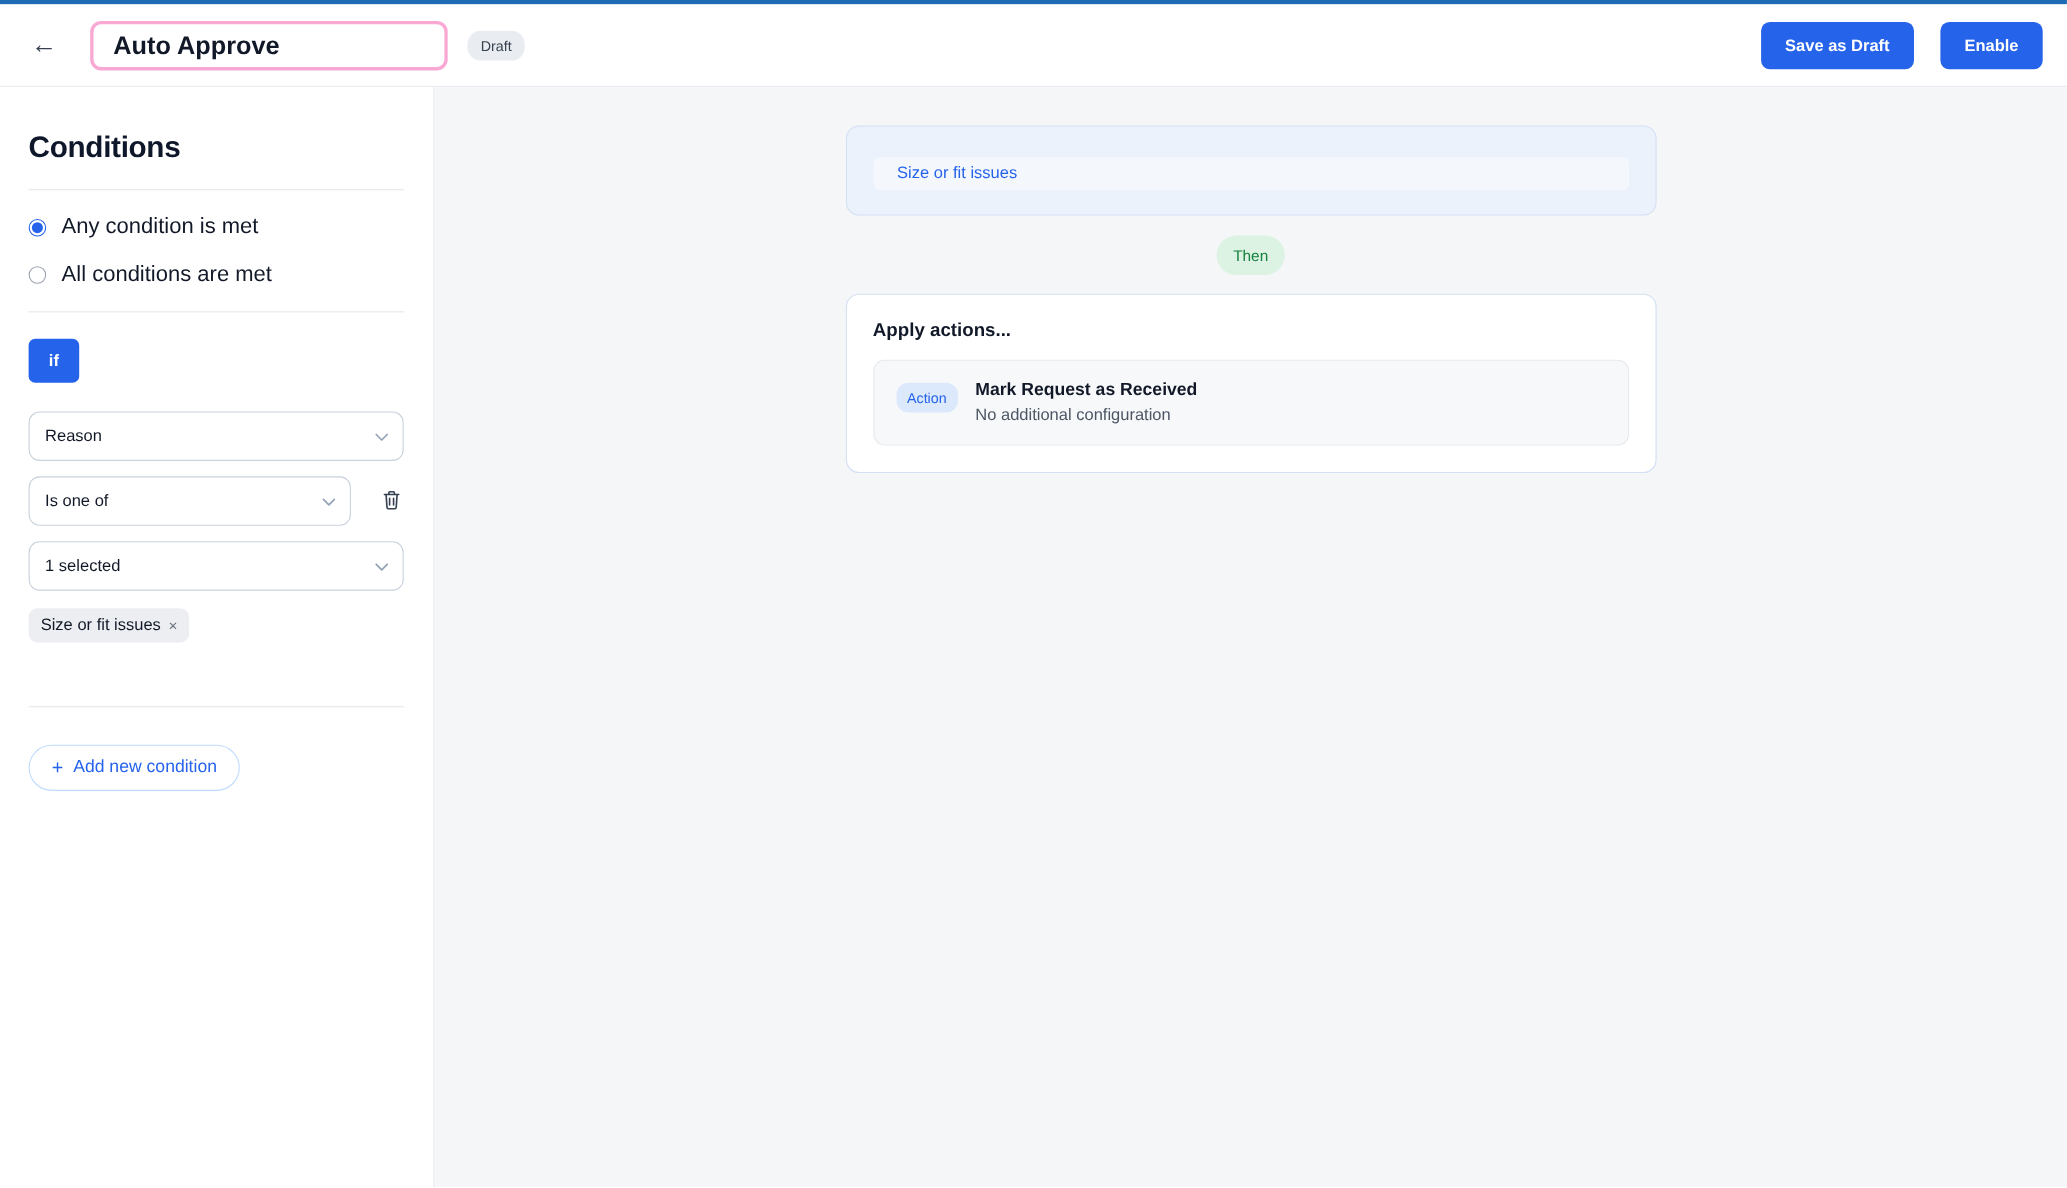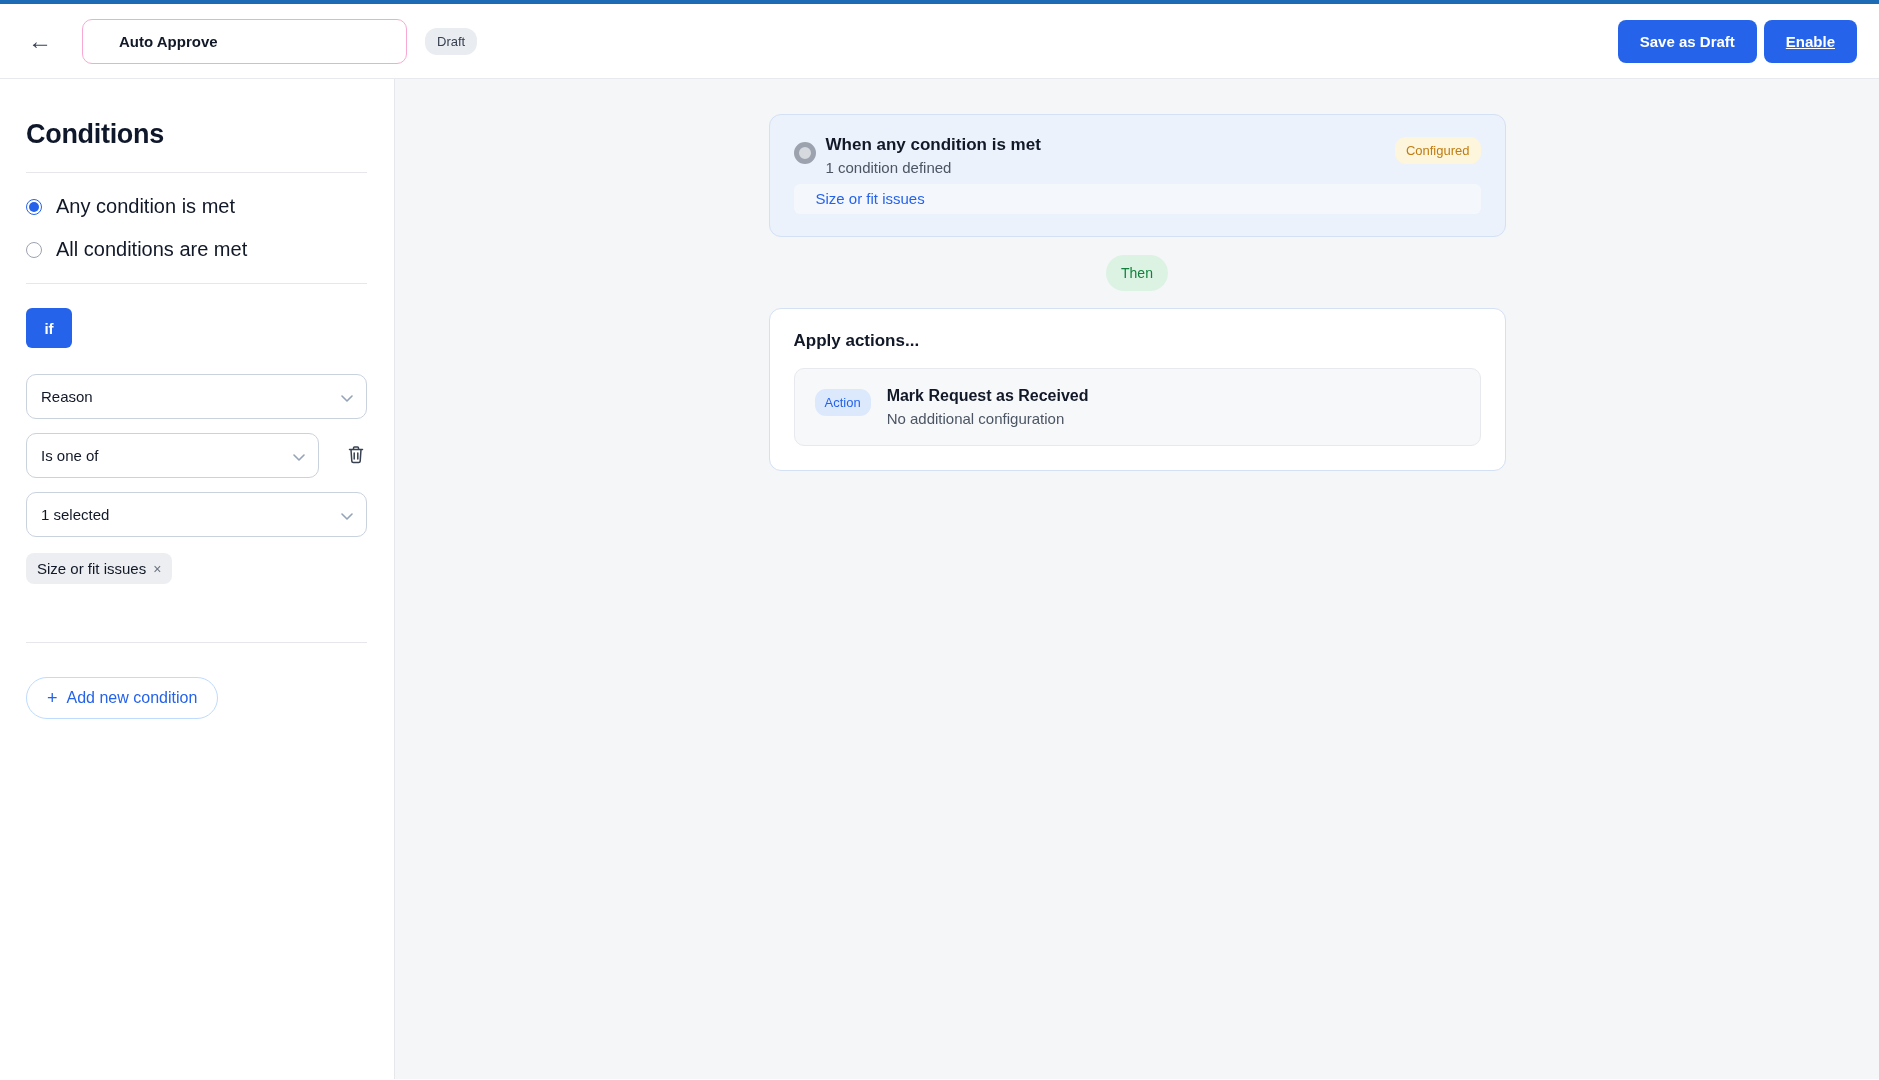--- a/index.html
+++ b/index.html
@@ -14,35 +14,35 @@
   .topbar {
     height:75px; background:#ffffff; border-bottom:1px solid #e7e9ee;
     display:flex; align-items:center; padding:0 22px;
   }
   .back-btn {
     width:36px; height:36px; border:none; background:transparent; cursor:pointer;
     font-size:24px; color:#374151; display:flex; align-items:center; justify-content:center;
   }
   .name-input {
     margin-left:24px; width:325px; height:45px;
-    border:1px solid #f9a8d4; border-radius:10px; background:#fff;
-    font-family:inherit; font-size:15px; font-weight:700; color:#111827;
-    padding:0 36px; outline:none;
+    border:3px solid #f9a8d4; border-radius:10px; background:#fff;
+    font-family:inherit; font-size:23px; font-weight:700; color:#111827;
+    padding:0 18px; outline:none;
   }
   .draft-badge {
     margin-left:18px; background:#e9ecf0; color:#374151;
     font-size:13px; line-height:1; padding:7px 12px; border-radius:12px;text-align:center;
   }
   .topbar-spacer { flex:1; }
   .btn-primary {
     background:#2563eb; color:#ffffff; border:none; border-radius:8px;
     font-family:inherit; font-size:15px; font-weight:700;
     height:43px; padding:0 22px; cursor:pointer;
   }
-  .btn-primary + .btn-primary { margin-left:7px;text-decoration:underline; }
+  .btn-primary + .btn-primary { margin-left:24px; }
   
   .content { display:flex; height:1000px; }
   .sidebar {
     width:395px; background:#ffffff; border-right:1px solid #e5e7eb;
     padding:40px 27px 0 26px; flex-shrink:0;
   }
   .canvas { flex:1; background:#f5f6f8; padding-top:35px; }
   
   .sidebar h1 { font-size:27px; font-weight:700; color:#0f172a; letter-spacing:-0.3px; }
   .divider { height:1px; background:#e5e7eb; margin:22px 0; }
@@ -211,28 +211,20 @@
     <button class="add-condition">
       <span class="plus">+</span>
       <span>Add new condition</span>
     </button>
   </aside>
 
   <main class="canvas">
     <div class="flow">
 
       <section class="card trigger-card">
-        <div class="trigger-head">
-          <span class="ring"></span>
-          <div class="trigger-titles">
-            <div class="trigger-title">When any condition is met</div>
-            <div class="trigger-sub">1 condition defined</div>
-          </div>
-          <span class="configured-badge">Configured</span>
-        </div>
         <div class="cond-values">
           <a class="cond-link">Size or fit issues</a>
         </div>
       </section>
 
       <div class="then-wrap">
         <span class="then-pill">Then</span>
       </div>
 
       <section class="card actions-card">

